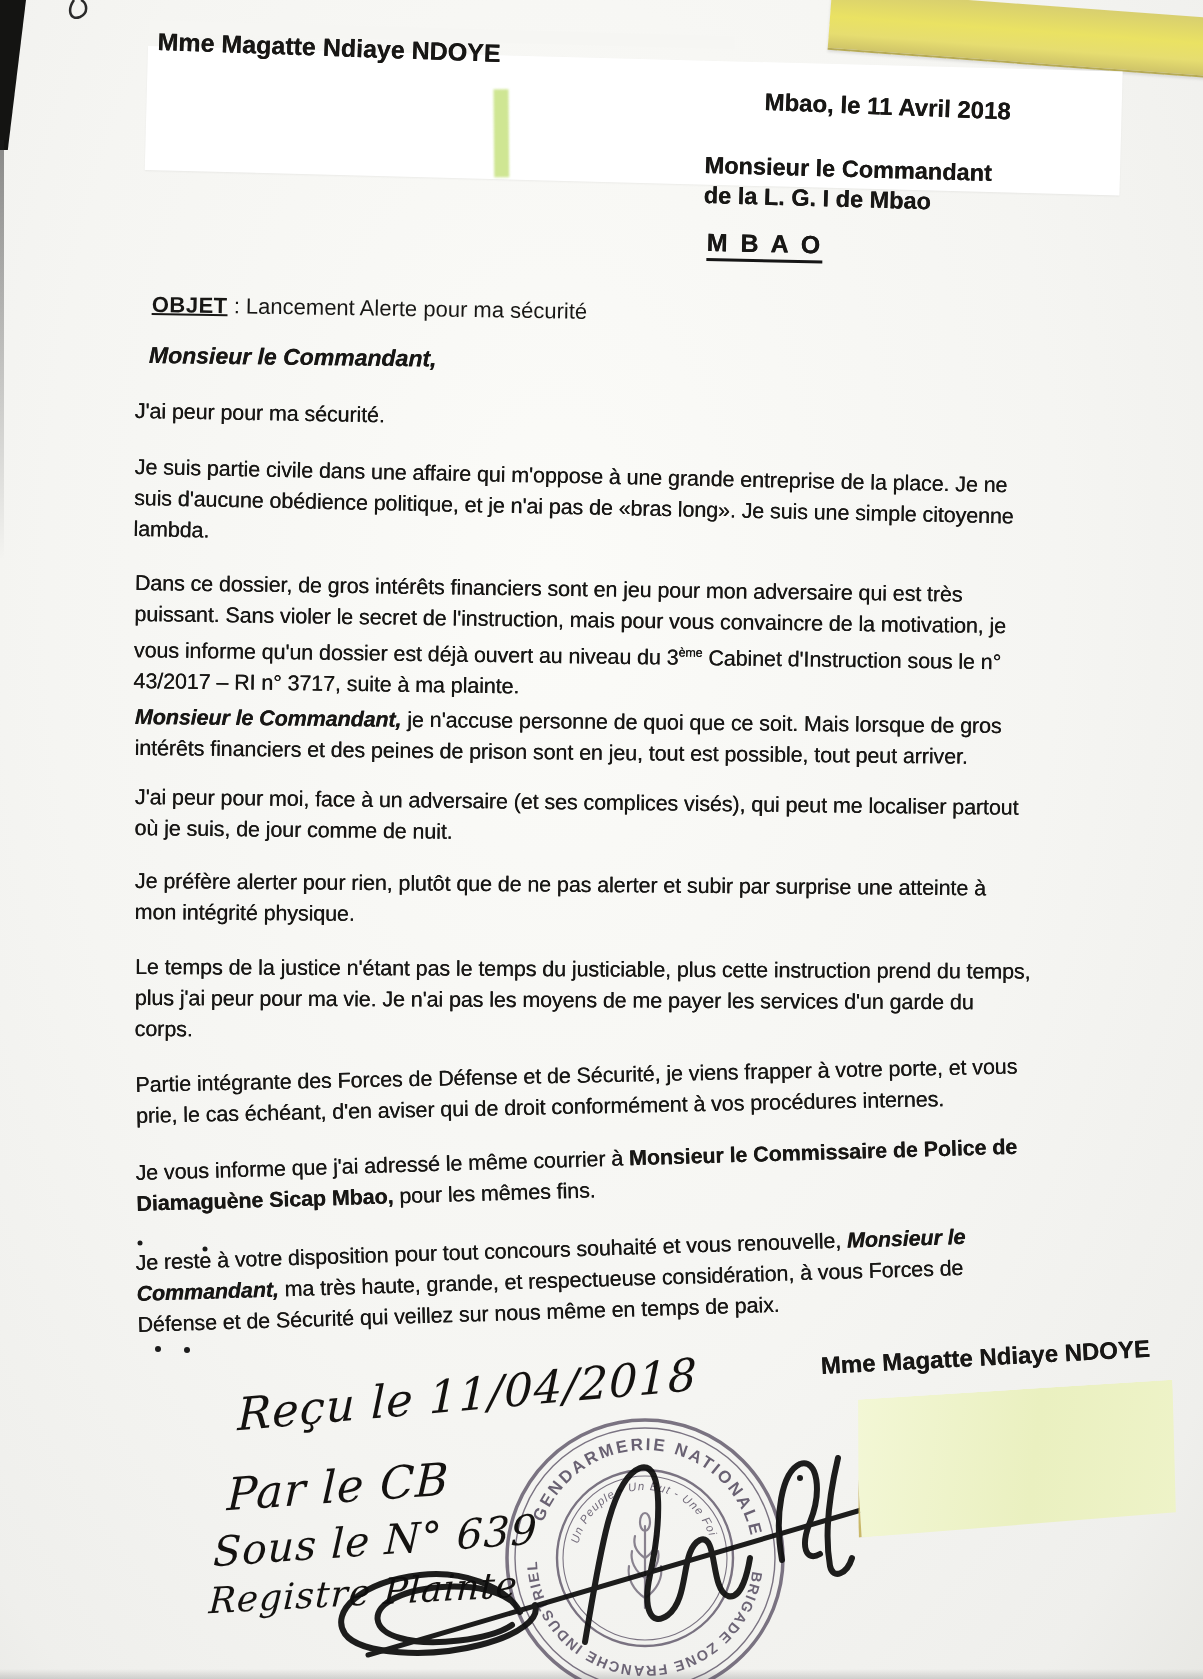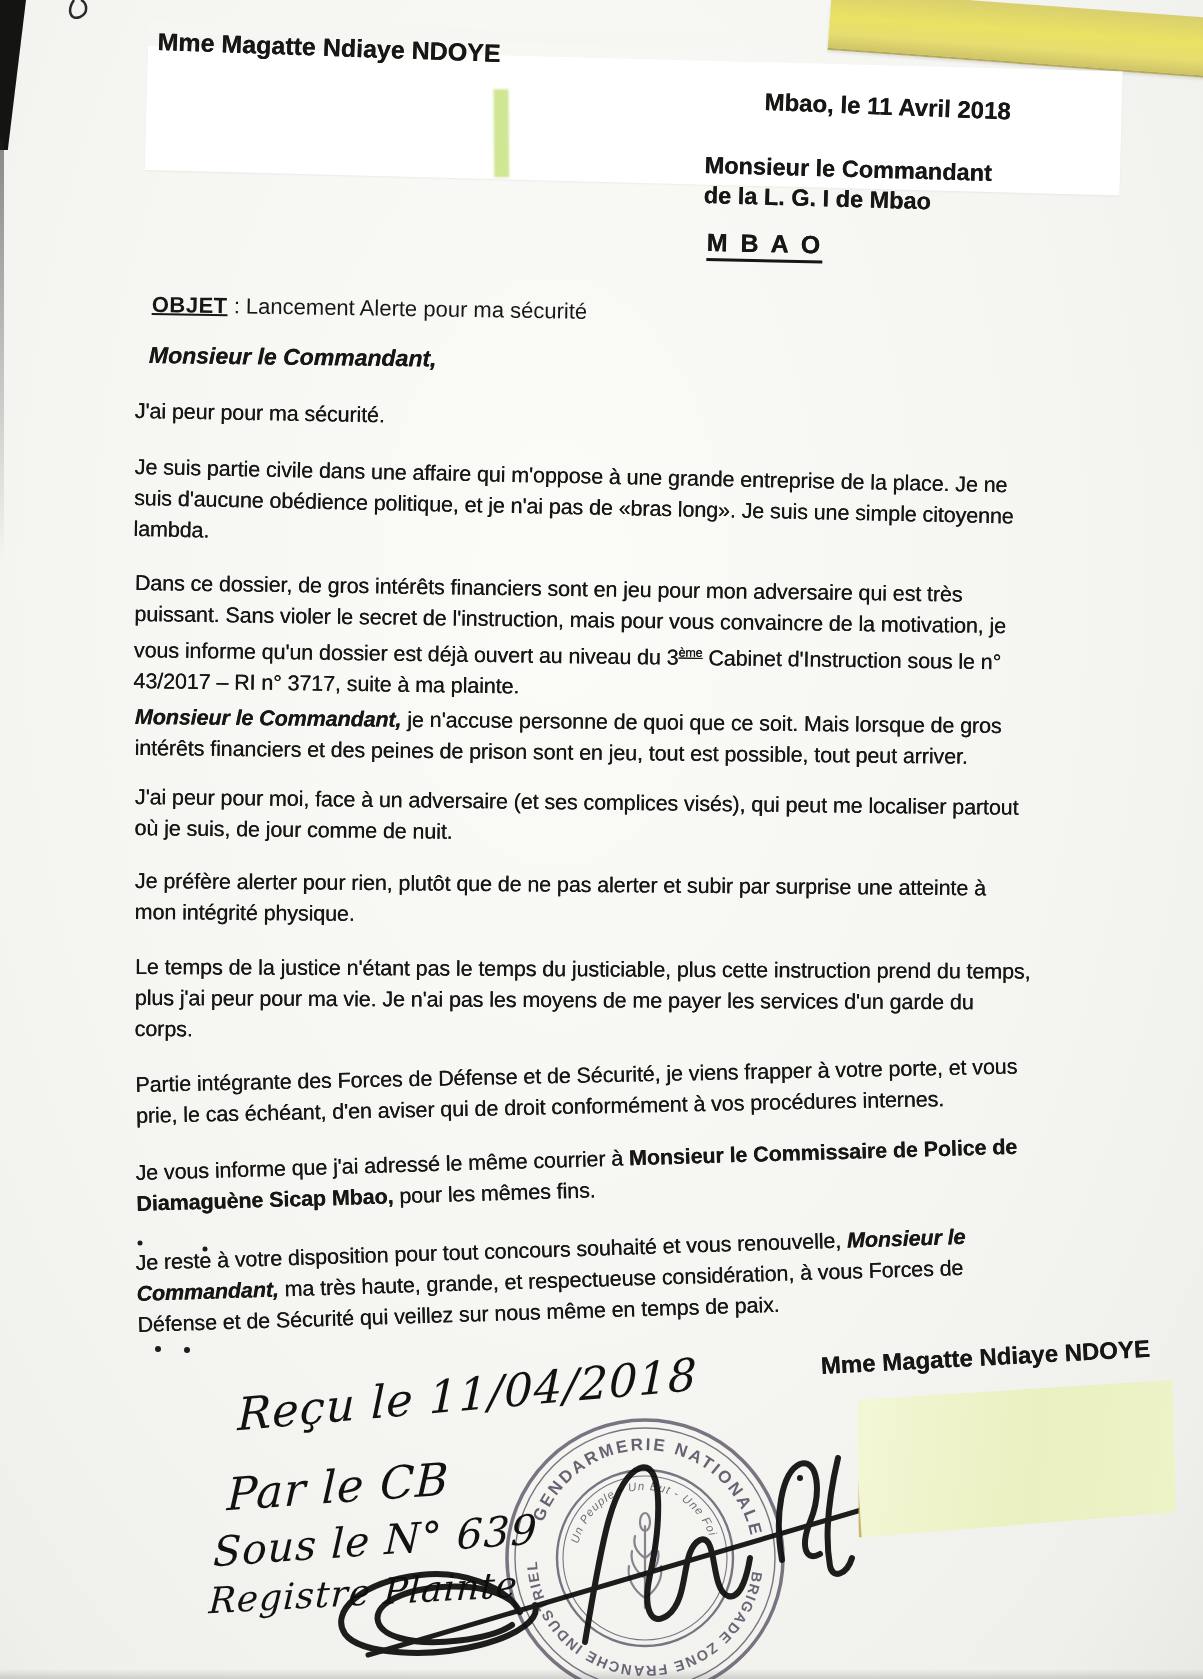--- a/index.html
+++ b/index.html
@@ -49,21 +49,21 @@
     text-shadow:.3px 0 0 currentColor;}
   .subject{left:152px;top:292px;transform:rotate(.9deg);font-size:22px;}
   .subject .lbl{font-weight:bold;text-decoration:underline;text-decoration-thickness:2px;letter-spacing:.5px;}
   .salutation{left:149px;top:342px;transform:rotate(.7deg);font-weight:bold;font-style:italic;
     font-size:23px;text-shadow:.3px 0 0 currentColor;}
   .para{position:absolute;left:135px;width:1005px;font-size:21.5px;line-height:31px;
     letter-spacing:-.1px;white-space:pre-line;transform-origin:left top;
     text-shadow:.3px 0 0 currentColor;}
   .b{font-weight:bold;}
   .bi{font-weight:bold;font-style:italic;}
-  sup{font-size:.58em;vertical-align:super;text-decoration:underline;}
+  sup{font-size:.58em;vertical-align:super;}
   .p1{top:396px;transform:rotate(1deg);}
   .p2{top:452px;transform:rotate(1.2deg);}
   .p3{top:568px;transform:rotate(.8deg);}
   .p4{top:702px;transform:rotate(.6deg);}
   .p5{top:782px;transform:rotate(.7deg);}
   .p6{top:866px;transform:rotate(.5deg);}
   .p7{top:952px;transform:rotate(.3deg);}
   .p8{top:1070px;transform:rotate(-1.2deg);}
   .p9{top:1158px;transform:rotate(-1.7deg);}
   .p10{top:1248px;transform:rotate(-1.8deg);}

